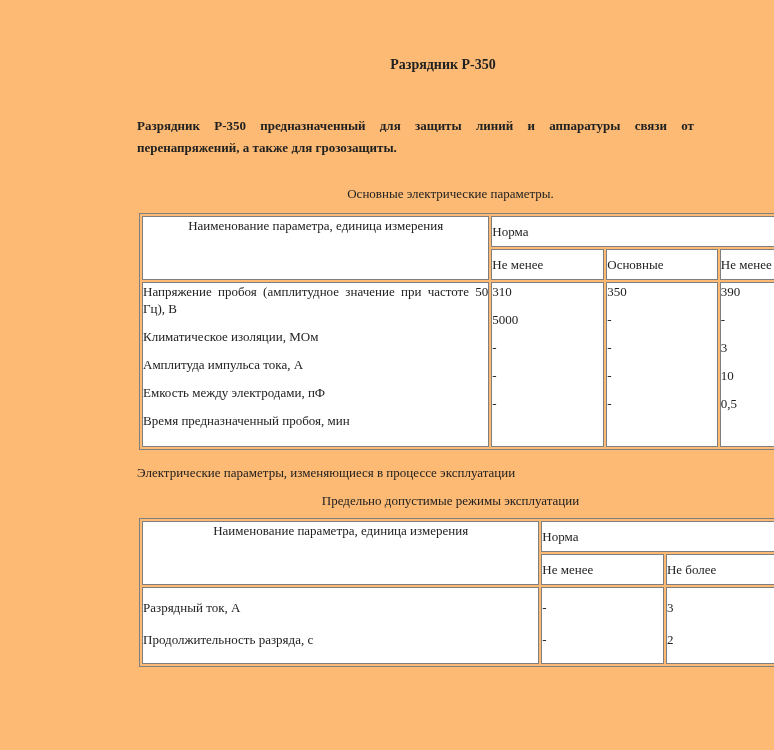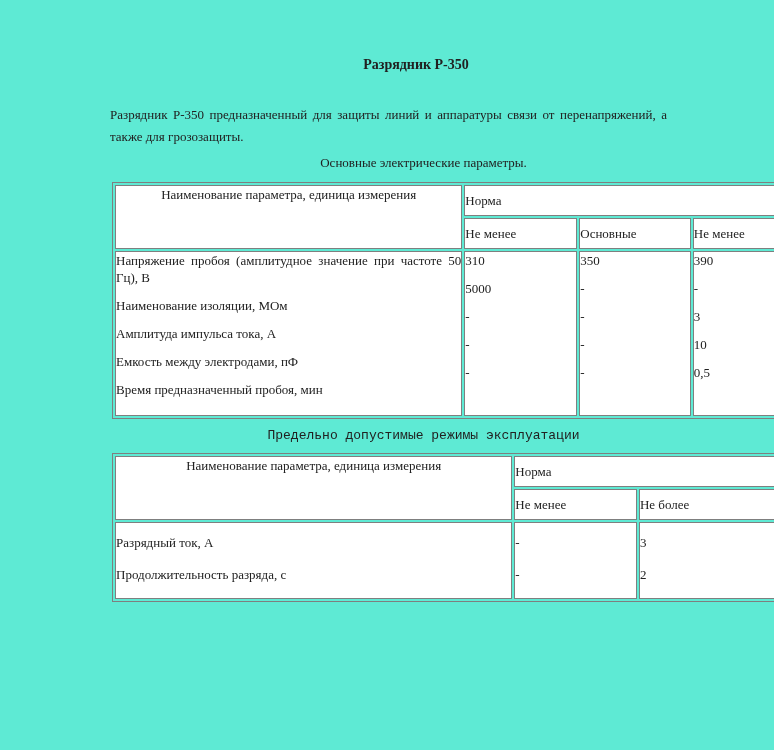--- a/index.html
+++ b/index.html
@@ -1,46 +1,47 @@
 <!DOCTYPE html>
 <html><head>
 <meta charset="utf-8">
 <style>
   html, body { margin: 0; padding: 0; background: #ffffff; }
   .page {
     width: 774px; height: 750px;
-    background: #5eead4;
+    background: #fdba74;
     font-family: "Liberation Serif", serif;
     color: #212121;
     box-sizing: border-box;
     padding-top: 57px;
     overflow: hidden;
+    padding-left: 27px;
   }
   .content { margin-left: 110px; width: 557px; }
 
   .title {
     margin: 0; padding: 0 0 0 55px;
     text-align: center;
     font-size: 14px; font-weight: bold;
     line-height: 16px;
   }
   .para {
     margin: 0; font-size: 13px; line-height: 22px;
   }
   .justify { text-align: justify; }
   .caption {
     margin: 0; padding-left: 70px;
     text-align: center;
     font-size: 13px; line-height: 22px;
   }
-  .mt33 { margin-top: 31px; }
+  .mt33 { margin-top: 42px; font-weight: bold; }
   .mt12 { margin-top: 12px; }
   .mt10 { margin-top: 10px; }
-  .mt8  { margin-top: 4px; }
-  .mt6  { margin-top: 6px; font-family: Liberation Mono, monospace; }
+  .mt8  { margin-top: 24px; }
+  .mt6  { margin-top: 6px; }
 
   table.doc {
     border-collapse: separate;
     border-spacing: 2px;
     border: 1px solid #7f7f7f;
     table-layout: fixed;
     width: 680px;
     margin-left: 2px;
     margin-top: 8px;
   }
@@ -107,21 +108,21 @@
           <td class="gh" colspan="3">Норма</td>
         </tr>
         <tr>
           <td class="sh">Не менее</td>
           <td class="sh">Основные</td>
           <td class="sh">Не менее</td>
         </tr>
         <tr>
           <td class="params">
             <div class="line">Напряжение пробоя (амплитудное значение при частоте 50 Гц), В</div>
-            <div class="line">Наименование изоляции, МОм</div>
+            <div class="line">Климатическое изоляции, МОм</div>
             <div class="line">Амплитуда импульса тока, А</div>
             <div class="line">Емкость между электродами, пФ</div>
             <div class="line">Время предназначенный пробоя, мин</div>
           </td>
           <td class="vals">
             <div class="line">310</div>
             <div class="line">5000</div>
             <div class="line">-</div>
             <div class="line">-</div>
             <div class="line">-</div>
@@ -137,20 +138,21 @@
             <div class="line">390</div>
             <div class="line">-</div>
             <div class="line">3</div>
             <div class="line">10</div>
             <div class="line">0,5</div>
           </td>
         </tr>
       </tbody>
     </table>
 
+    <p class="para mt12">Электрические параметры, изменяющиеся в процессе эксплуатации</p>
 
 
     <p class="caption mt6">Предельно допустимые режимы эксплуатации</p>
 
     <table class="doc t2" style="margin-top:6px;">
       <colgroup>
         <col style="width:59.3%">
           <col style="width:18.3%">
           <col style="width:22.4%">
       </colgroup>

